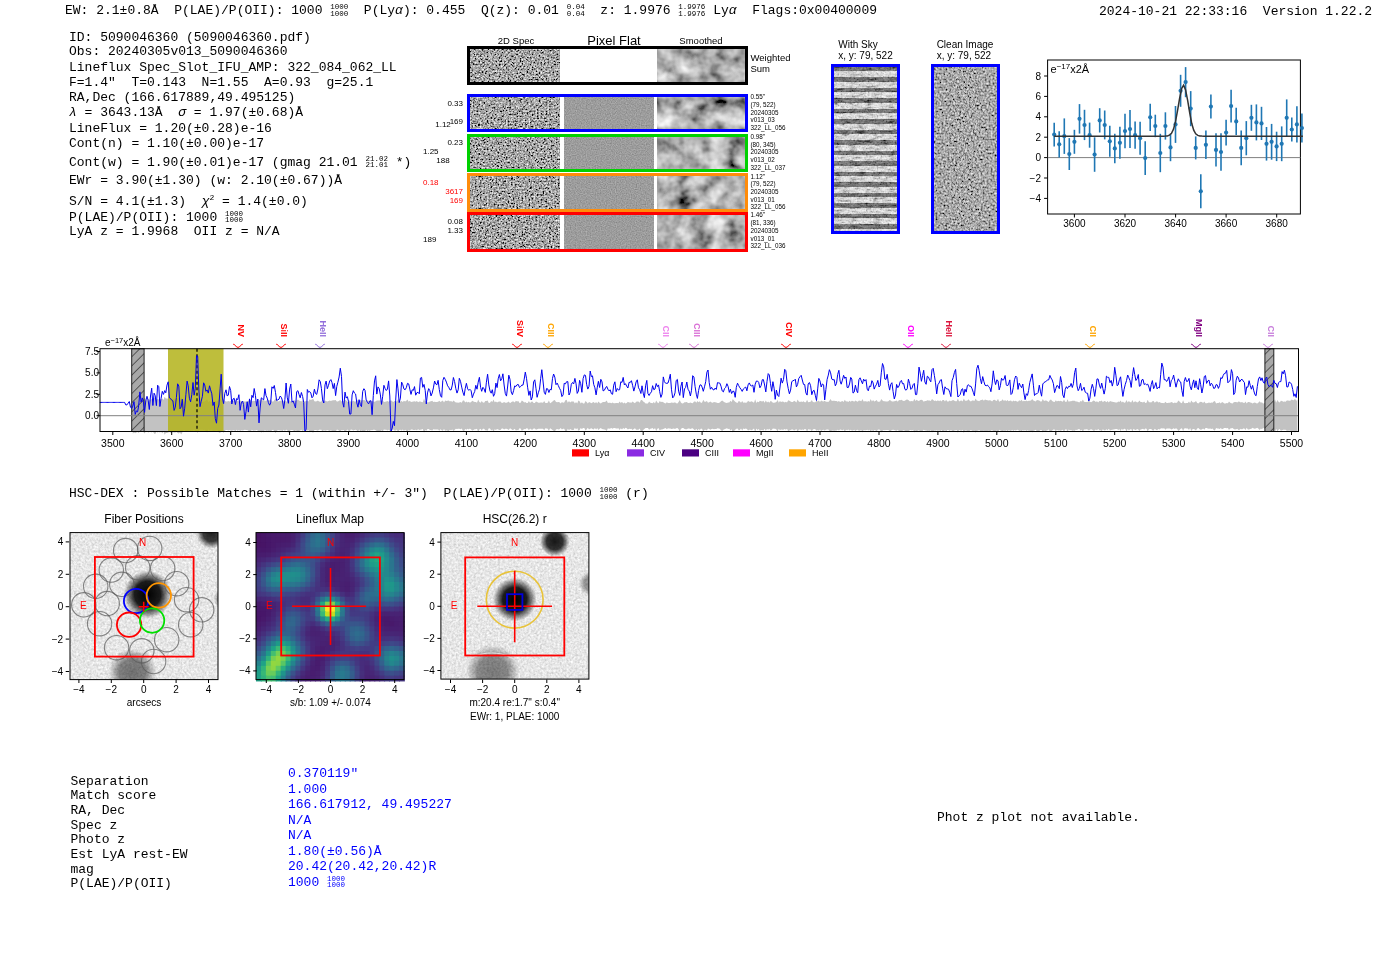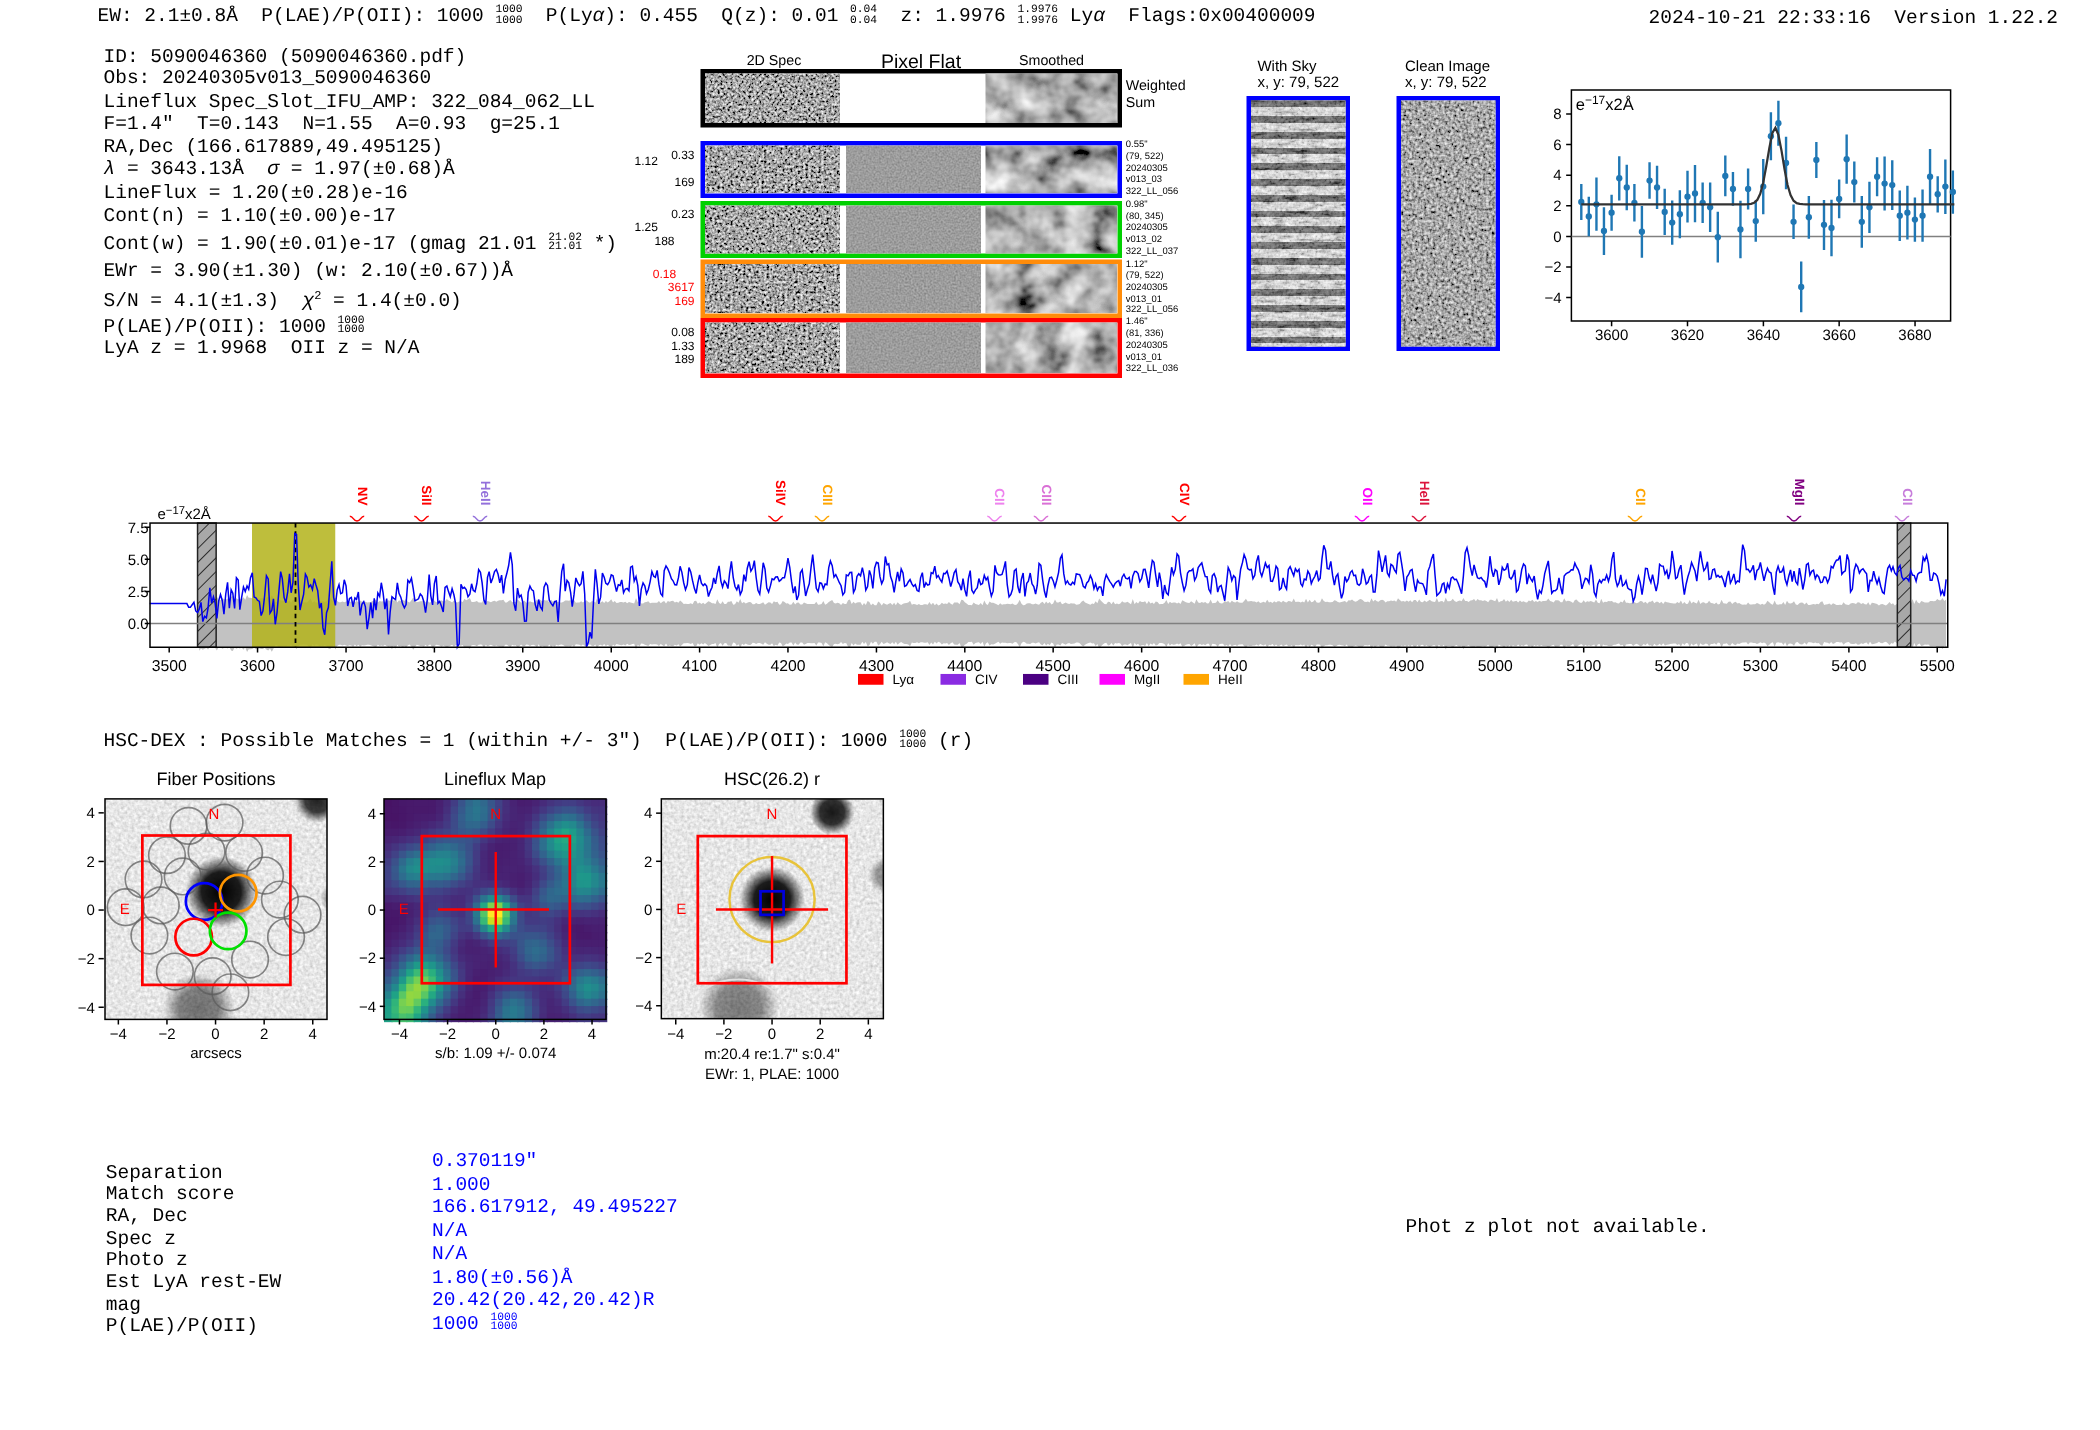--- a/index.html
+++ b/index.html
@@ -206,31 +206,31 @@
       <feComponentTransfer>
         <feFuncR type="linear" slope="1.75" intercept="-0.44"></feFuncR>
         <feFuncG type="linear" slope="1.75" intercept="-0.44"></feFuncG>
         <feFuncB type="linear" slope="1.75" intercept="-0.44"></feFuncB>
         <feFuncA type="linear" slope="0" intercept="1"></feFuncA>
       </feComponentTransfer>
     </filter>
     <rect width="87.5" height="33.4" filter="url(#f34_0055)"></rect>
   </svg>
 <div class="t sans" style="left:423px;top:98.8px;width:40px;text-align:right;font-size:8px;line-height:9px;color:#000">0.33</div>
-<div class="t sans" style="left:423px;top:103px;width:40px;text-align:left;font-size:8px;line-height:9px;color:#000">1.12</div>
+<div class="t sans" style="left:423px;top:120px;width:40px;text-align:center;font-size:8px;line-height:9px;color:#000">1.12</div>
 <div class="t sans" style="left:423px;top:116.8px;width:40px;text-align:right;font-size:8px;line-height:9px;color:#000">169</div>
 <div class="t sans" style="left:423px;top:138.4px;width:40px;text-align:right;font-size:8px;line-height:9px;color:#000">0.23</div>
 <div class="t sans" style="left:423px;top:147.4px;width:40px;text-align:left;font-size:8px;line-height:9px;color:#000">1.25</div>
 <div class="t sans" style="left:423px;top:156.4px;width:40px;text-align:center;font-size:8px;line-height:9px;color:#000">188</div>
-<div class="t sans" style="left:423px;top:178.2px;width:40px;text-align:center;font-size:8px;line-height:9px;color:#f00">0.18</div>
+<div class="t sans" style="left:423px;top:178.2px;width:40px;text-align:left;font-size:8px;line-height:9px;color:#f00">0.18</div>
 <div class="t sans" style="left:423px;top:187.2px;width:40px;text-align:right;font-size:8px;line-height:9px;color:#f00">3617</div>
 <div class="t sans" style="left:423px;top:196.2px;width:40px;text-align:right;font-size:8px;line-height:9px;color:#f00">169</div>
 <div class="t sans" style="left:423px;top:217.0px;width:40px;text-align:right;font-size:8px;line-height:9px;color:#000">0.08</div>
 <div class="t sans" style="left:423px;top:226.0px;width:40px;text-align:right;font-size:8px;line-height:9px;color:#000">1.33</div>
-<div class="t sans" style="left:423px;top:235.0px;width:40px;text-align:right;font-size:8px;line-height:9px;color:#000">189</div>
+<div class="t sans" style="left:423px;top:235.0px;width:40px;font-size:8px;line-height:9px;color:#000">189</div>
 <div class="t sans" style="left:750.5px;top:94.2px;font-size:6.3px;line-height:6.6px">0.55"</div>
 <div class="t sans" style="left:750.5px;top:101.9px;font-size:6.3px;line-height:6.6px">(79, 522)</div>
 <div class="t sans" style="left:750.5px;top:109.6px;font-size:6.3px;line-height:6.6px">20240305</div>
 <div class="t sans" style="left:750.5px;top:117.3px;font-size:6.3px;line-height:6.6px">v013_03</div>
 <div class="t sans" style="left:750.5px;top:125.0px;font-size:6.3px;line-height:6.6px">322_LL_056</div>
 <div class="t sans" style="left:750.5px;top:133.8px;font-size:6.3px;line-height:6.6px">0.98"</div>
 <div class="t sans" style="left:750.5px;top:141.5px;font-size:6.3px;line-height:6.6px">(80, 345)</div>
 <div class="t sans" style="left:750.5px;top:149.2px;font-size:6.3px;line-height:6.6px">20240305</div>
 <div class="t sans" style="left:750.5px;top:156.9px;font-size:6.3px;line-height:6.6px">v013_02</div>
 <div class="t sans" style="left:750.5px;top:164.6px;font-size:6.3px;line-height:6.6px">322_LL_037</div>

